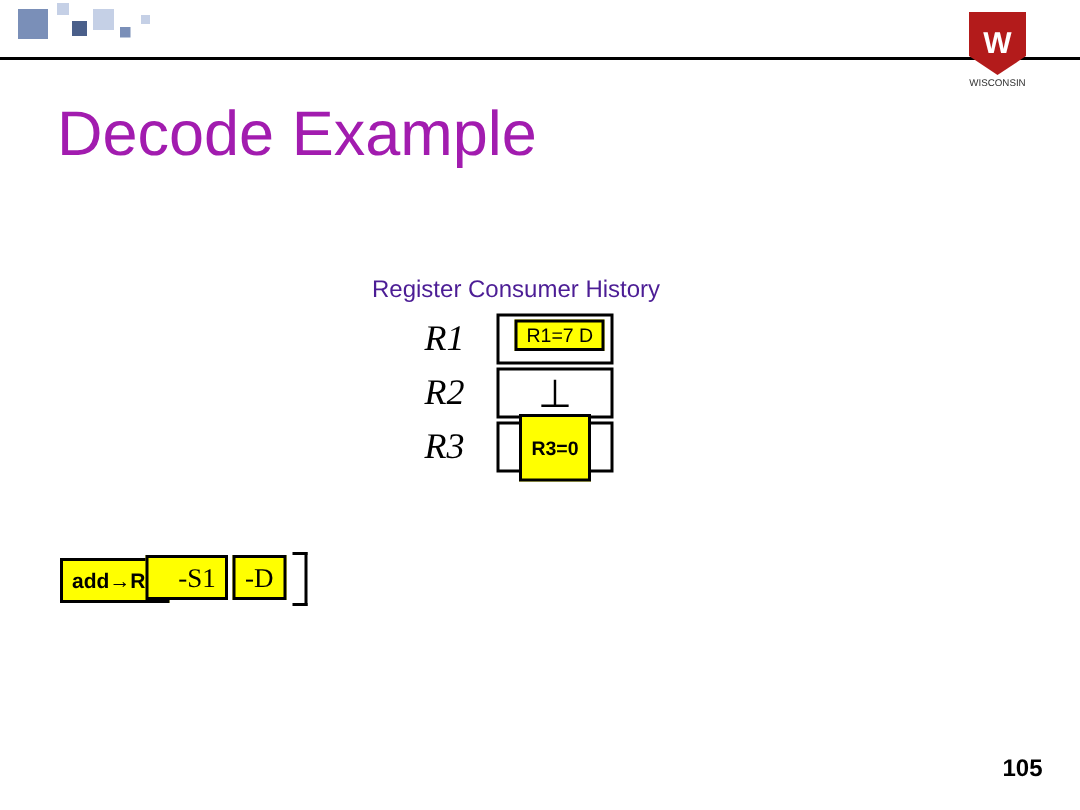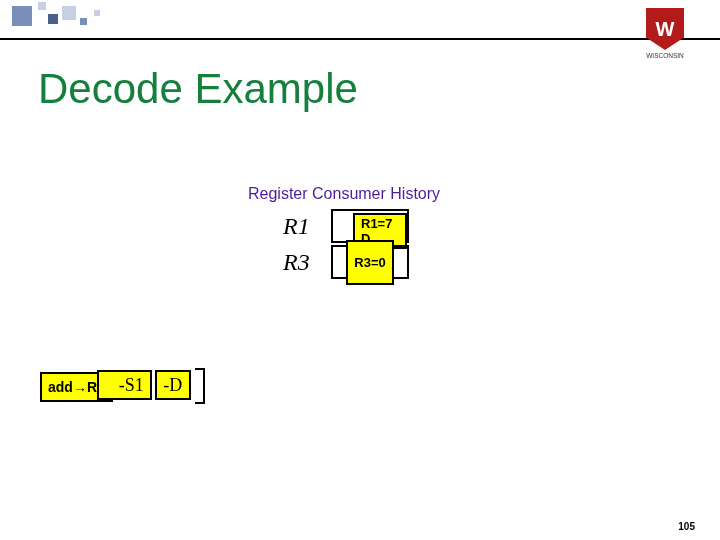--- a/index.html
+++ b/index.html
@@ -54,21 +54,21 @@
       margin-top: 2px;
       text-align: center;
       white-space: nowrap;
     }
     .title {
       position: absolute;
       top: 65px;
       left: 38px;
       font-size: 42px;
       font-weight: normal;
-      color: #15803d;
+      color: #a21caf;
     }
     .section-label {
       position: absolute;
       top: 185px;
       left: 248px;
       font-size: 16px;
       color: #4c1d95;
     }
     .history-table {
       position: absolute;
@@ -105,27 +105,27 @@
       left: 0; top: 0;
       width: 78px; height: 34px;
       display: flex;
       align-items: center;
       justify-content: center;
       font-family: "Times New Roman", serif;
       font-size: 22px;
     }
     .r1-over {
       position: absolute;
-      left: 20px;
+      left: 10px;
       top: 4px;
       background: #ffff00;
       border: 2px solid #000;
       padding: 1px 6px;
       font-size: 13px;
-      font-weight: bold;
+      font-weight: normal;
       font-family: Arial, sans-serif;
     }
     .bottom-symbol {
       font-size: 26px;
       font-family: serif;
     }
     .r3-badge {
       background: #ffff00;
       border: 2px solid #000;
       padding: 13px 6px;
@@ -205,23 +205,23 @@
       left: 68px;
       top: -2px;
       width: 10px;
       height: 36px;
       border: 2px solid #000;
       border-left: none;
       background: transparent;
     }
     .page-num {
       position: absolute;
-      bottom: 8px;
+      bottom: 18px;
       right: 25px;
-      font-size: 10px;
+      font-size: 16px;
       font-weight: bold;
     }
   </style>
 </head>
 <body>
 
 <div class="top-decoration">
   <div class="deco-square" style="left:12px; top:6px; width:20px; height:20px;"></div>
   <div class="deco-square light" style="left:38px; top:2px; width:8px; height:8px;"></div>
   <div class="deco-square dark" style="left:48px; top:14px; width:10px; height:10px;"></div>
@@ -249,20 +249,26 @@
       <div class="r1-stack">
         <div class="r1-under">
           <span>8</span>
             <span style="font-size:15px;">-S1</span>
         </div>
         <div class="r1-over">R1=7 D</div>
       </div>
     </div>
   </div>
 
+  <div class="history-row">
+    <span class="reg-label">R2</span>
+    <div class="reg-box">
+      <span class="bottom-symbol">⊥</span>
+    </div>
+  </div>
 
   <div class="history-row">
     <span class="reg-label">R3</span>
     <div class="reg-box">
       <span class="r3-badge">R3=0</span>
     </div>
   </div>
 
 
 </div>

